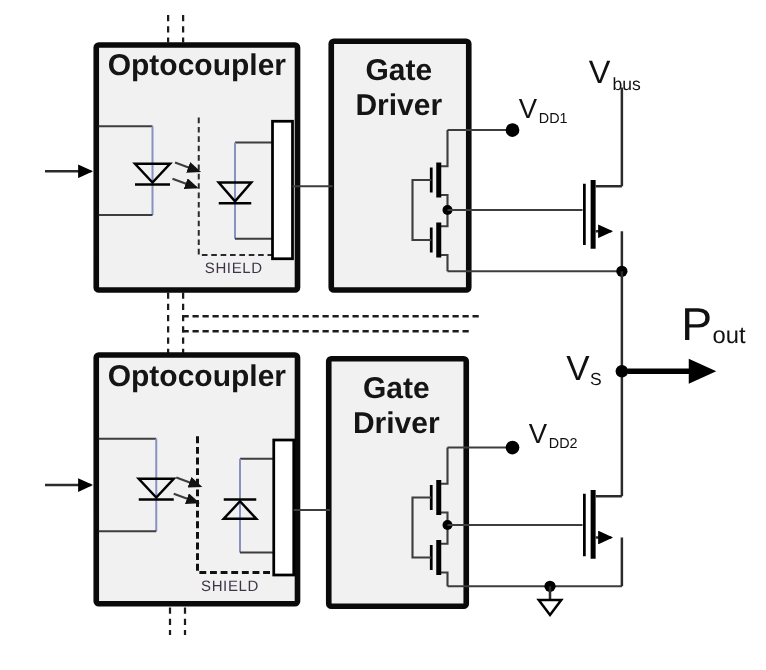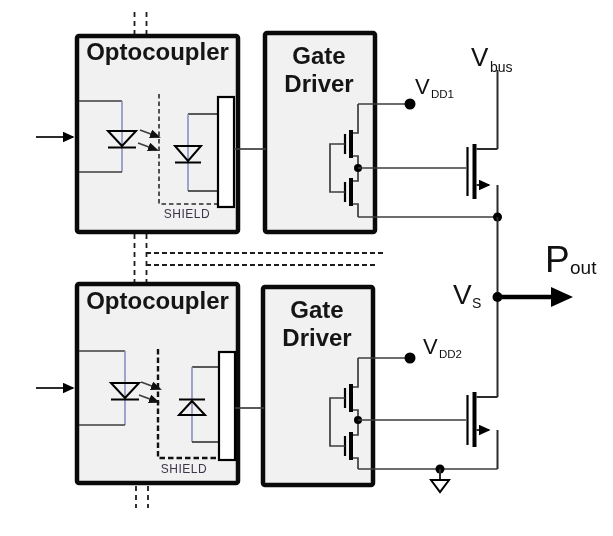--- a/index.html
+++ b/index.html
@@ -1,17 +1,17 @@
 <!DOCTYPE html>
 <html><head>
 <meta charset="utf-8">
 <style>
   html,body{margin:0;padding:0;background:#ffffff;}
   .stage{position:relative;width:613px;height:536px;background:#ffffff;overflow:hidden;
-         font-family:"Liberation Sans", sans-serif;}
+         font-family:"Liberation Sans", sans-serif;border-radius:28px;}
   svg text{font-family:"Liberation Sans", sans-serif;fill:#111111;}
   .block{fill:#f1f1f1;stroke:#0a0a0a;stroke-width:4.5;}
   .block-title{font-size:24px;font-weight:bold;text-anchor:middle;fill:#151515;}
   .wire{stroke:#3d3d3d;stroke-width:1.7;fill:none;}
   .wire2{stroke:#2b2b2b;stroke-width:2;fill:none;}
   .lead{stroke:#8892c2;stroke-width:1.6;fill:none;}
   .diode{stroke:#000000;stroke-width:2;fill:none;}
   .gatebar{stroke:#000000;stroke-width:2.2;fill:none;}
   .chanbar{stroke:#000000;stroke-width:4;fill:none;}
   .dash-iso{stroke:#1c1c1c;stroke-width:1.8;fill:none;stroke-dasharray:5 4;}

